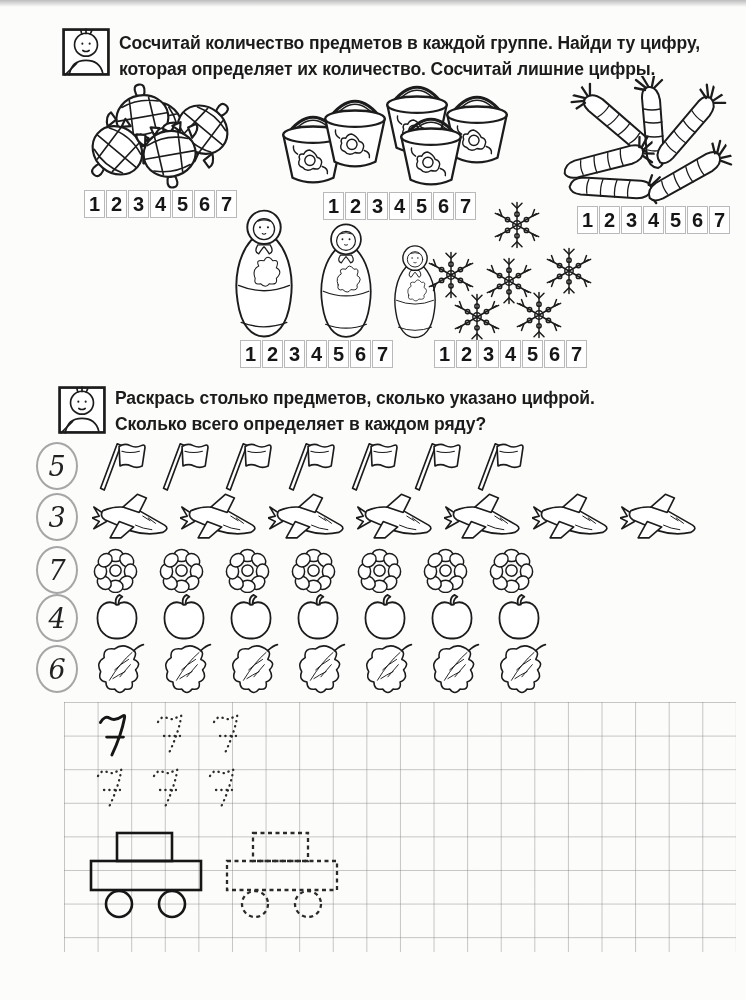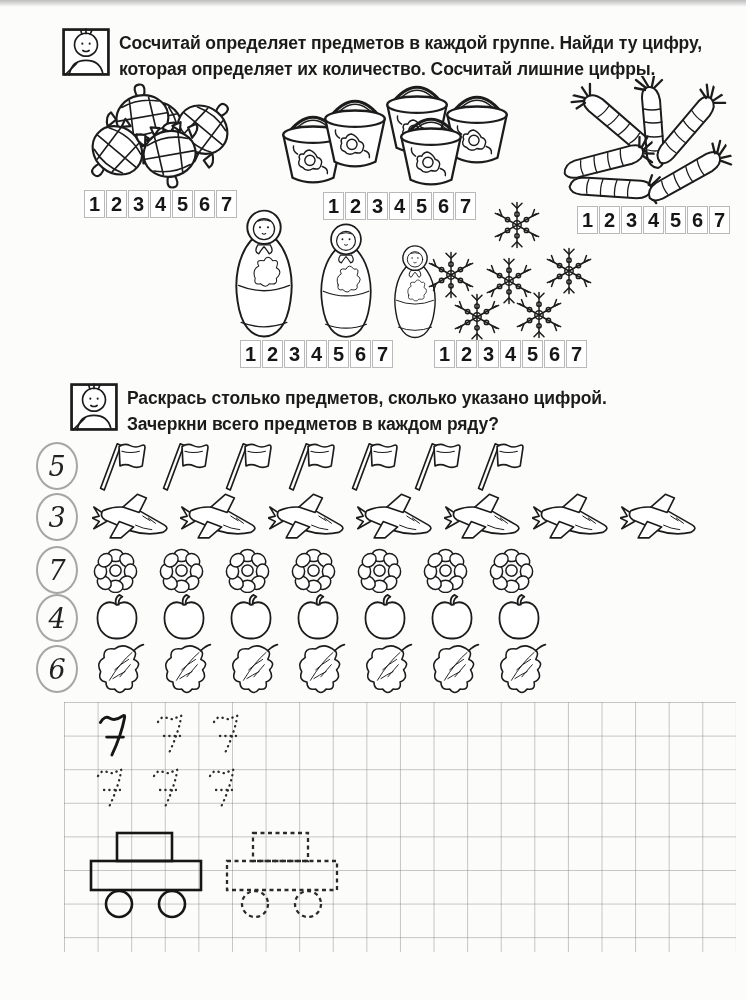--- a/index.html
+++ b/index.html
@@ -225,21 +225,21 @@
 <div class="page">
   <div class="scan-edge-top"></div>
 
   <div class="instr" style="left:62px;top:28px;">
     <span class="icon-box">
       <svg viewBox="0 0 46 46">
           <use href="#sym-boy-face"></use>
         </svg>
     </span>
     <div class="instr-text">
-      <div>Сосчитай определяет предметов в каждой группе. Найди ту цифру,</div>
+      <div>Сосчитай количество предметов в каждой группе. Найди ту цифру,</div>
       <div>которая определяет их количество. Сосчитай лишние цифры.</div>
     </div>
   </div>
 
   <div class="objs turtles">
       <svg class="obj">
         <use href="#sym-turtle"></use>
       </svg>
       <svg class="obj">
         <use href="#sym-turtle"></use>
@@ -365,29 +365,29 @@
   <div class="strip" style="left:434px;top:340px;">
       <span class="digit-box">1</span>
       <span class="digit-box">2</span>
       <span class="digit-box">3</span>
       <span class="digit-box">4</span>
       <span class="digit-box">5</span>
       <span class="digit-box">6</span>
       <span class="digit-box">7</span>
     </div>
 
-  <div class="instr" style="left:70px;top:383px;">
+  <div class="instr" style="left:58px;top:383px;align-items:center;">
     <span class="icon-box">
       <svg viewBox="0 0 46 46">
           <use href="#sym-boy-face"></use>
         </svg>
     </span>
     <div class="instr-text">
       <div>Раскрась столько предметов, сколько указано цифрой.</div>
-      <div>Зачеркни всего предметов в каждом ряду?</div>
+      <div>Сколько всего определяет в каждом ряду?</div>
     </div>
   </div>
 
   <div class="row row-flag" style="top:441px;">
     <span class="circle-num">5</span>
     <span class="icons">
         <svg class="obj">
           <use href="#sym-flag"></use>
         </svg>
         <svg class="obj">

